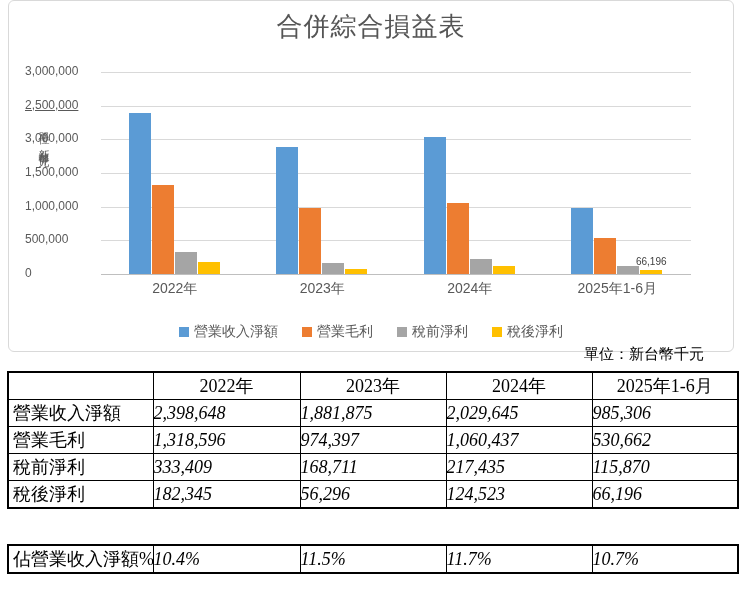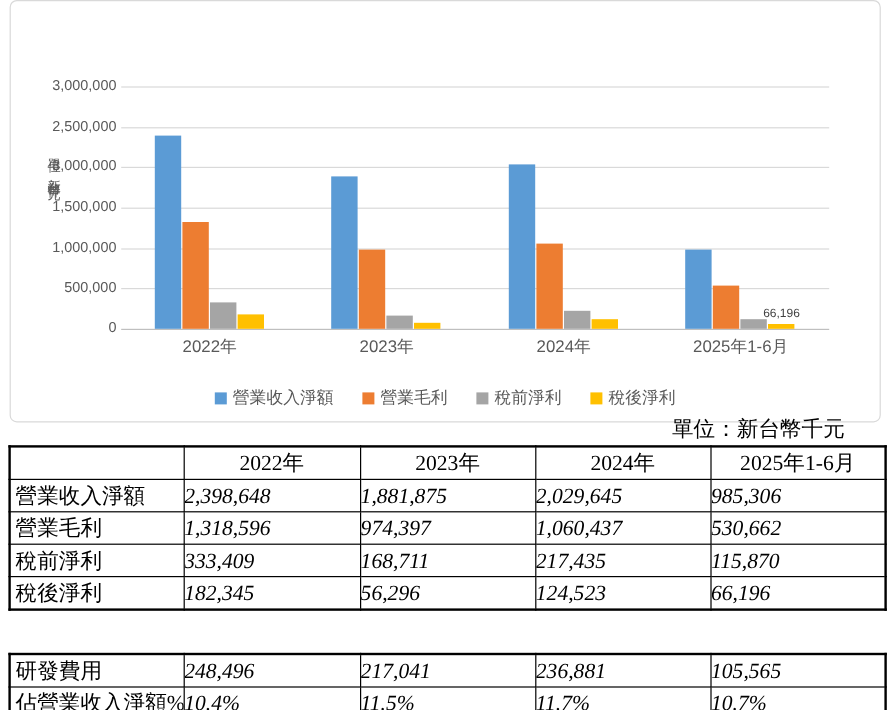--- a/index.html
+++ b/index.html
@@ -10,62 +10,63 @@
   .chart-area{position:absolute;left:8px;top:0;width:726px;height:352px;
               border:1px solid #d9d9d9;border-radius:6px;background:#fff;box-sizing:border-box;}
   .chart-title{position:absolute;left:0;top:8px;width:100%;text-align:center;
                font-family:"Liberation Serif","DejaVu Serif",serif;
                font-size:26px;color:#555;letter-spacing:1px;}
   .chart-subtitle{position:absolute;left:0;top:42px;width:100%;text-align:center;
                   font-size:21px;font-weight:bold;color:#1f1f1f;}
   .y-axis-title{position:absolute;left:28px;top:122px;height:116px;
                 writing-mode:vertical-rl;text-orientation:upright;
                 font-size:11px;color:#595959;letter-spacing:2px;line-height:13px;}
-  .y-label{position:absolute;left:4px;width:84px;text-align:right;
+  .y-label{position:absolute;left:16px;width:84px;
            font-size:12px;color:#595959;}
   .plot{position:absolute;left:92px;top:71px;width:590px;height:202px;}
   .gridline{position:absolute;left:0;right:0;height:1px;background:#d9d9d9;}
   .gridline.axis{background:#bfbfbf;}
   .bar-groups{position:absolute;left:0;top:0;width:100%;height:100%;display:flex;}
   .bar-slot{flex:1 1 0;display:flex;align-items:flex-end;justify-content:center;height:100%;}
   .bar{width:22px;margin:0 1px 0 0;position:relative;}
   .bar-label{position:absolute;bottom:calc(100% + 3px);left:50%;transform:translateX(-50%);
              font-size:10px;color:#404040;white-space:nowrap;}
   .x-labels{position:absolute;left:92px;top:279px;width:590px;display:flex;}
   .x-label{flex:1 1 0;text-align:center;font-size:14px;color:#595959;}
   .legend{position:absolute;left:0;top:322px;width:100%;display:flex;
           justify-content:center;gap:24px;}
   .legend-item{display:flex;align-items:center;font-size:14px;color:#595959;}
   .legend-swatch{width:10px;height:10px;margin-right:5px;display:inline-block;}
 
   
   .unit-note{position:absolute;top:345px;right:36px;
              font-family:"Liberation Serif","DejaVu Serif",serif;
-             font-size:18px;color:#000;}
+             font-size:15px;color:#000;}
   table{position:absolute;left:7px;width:730px;border-collapse:collapse;
         font-family:"Liberation Serif","DejaVu Serif",serif;font-size:18px;color:#000;
         table-layout:fixed;}
   #income-table{top:371px;}
   #rd-table{top:544px;}
   td,th{border:1px solid #000;height:26px;padding:0;overflow:hidden;white-space:nowrap;}
   table{border:2px solid #000;}
   th{font-weight:normal;text-align:center;}
   td.label{text-align:left;padding-left:4px;}
   td.value{text-align:left;font-style:italic;}
 </style>
 </head>
 <body>
 
 <div class="page">
 
   <div class="chart-area">
+    <div class="chart-title">合併綜合損益表</div>
     <div class="y-axis-title">單位：新台幣仟元</div>
     <div id="y-labels">
         <div class="y-label" style="top: 63px;">3,000,000</div>
-        <div class="y-label" style="top: 96.6667px;">2,500,000</div>
+        <div class="y-label" style="top: 96.6667px; text-decoration: underline;">2,500,000</div>
         <div class="y-label" style="top: 130.333px;">3,000,000</div>
         <div class="y-label" style="top: 164px;">1,500,000</div>
         <div class="y-label" style="top: 197.667px;">1,000,000</div>
         <div class="y-label" style="top: 231.333px;">500,000</div>
         <div class="y-label" style="top: 265px;">0</div>
       </div>
     <div class="plot">
       <div id="gridlines">
           <div class="gridline" style="top: 0px;"></div>
           <div class="gridline" style="top: 33.6667px;"></div>
@@ -184,27 +185,20 @@
   <table id="rd-table">
     <colgroup>
         <col style="width:145px">
         <col style="width:147px">
         <col style="width:146px">
         <col style="width:146px">
         <col style="width:146px">
       </colgroup>
     <tbody id="rd-body">
         <tr>
-          <td class="label">研發費用</td>
-          <td class="value">248,496</td>
-          <td class="value">217,041</td>
-          <td class="value">236,881</td>
-          <td class="value">105,565</td>
-        </tr>
-        <tr>
           <td class="label">佔營業收入淨額%</td>
           <td class="value">10.4%</td>
           <td class="value">11.5%</td>
           <td class="value">11.7%</td>
           <td class="value">10.7%</td>
         </tr>
       </tbody>
   </table>
 
 </div>

